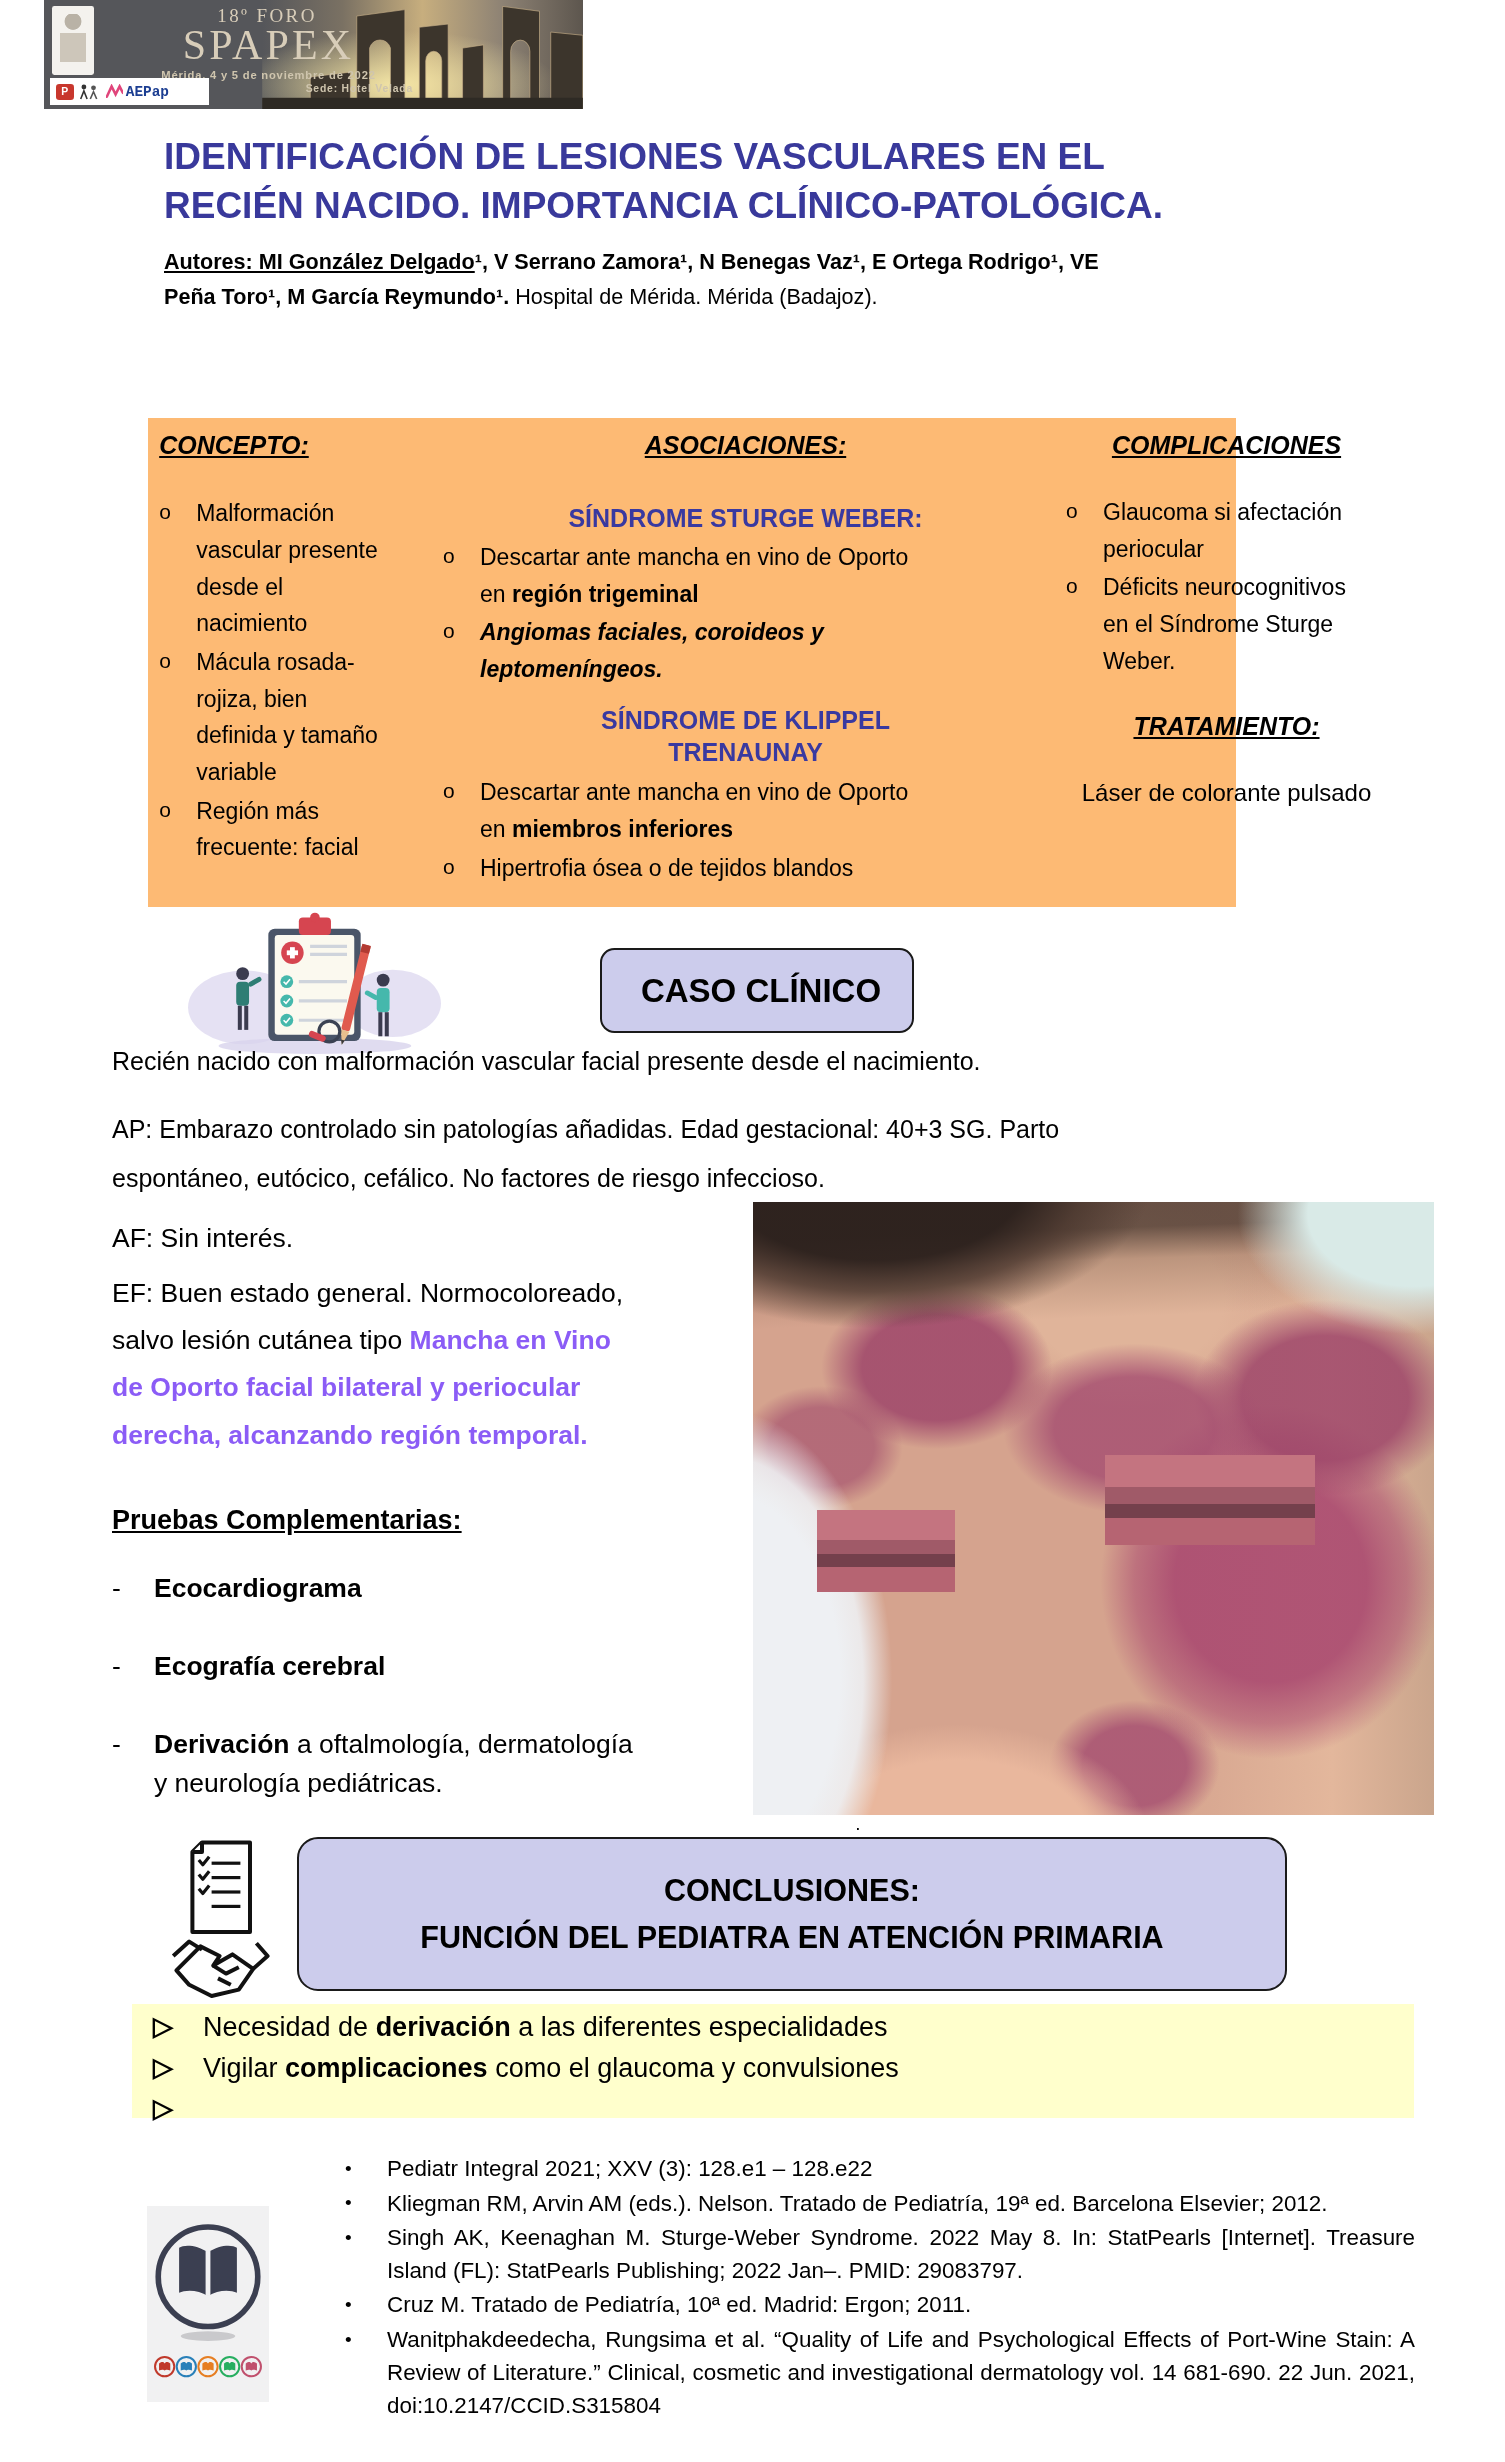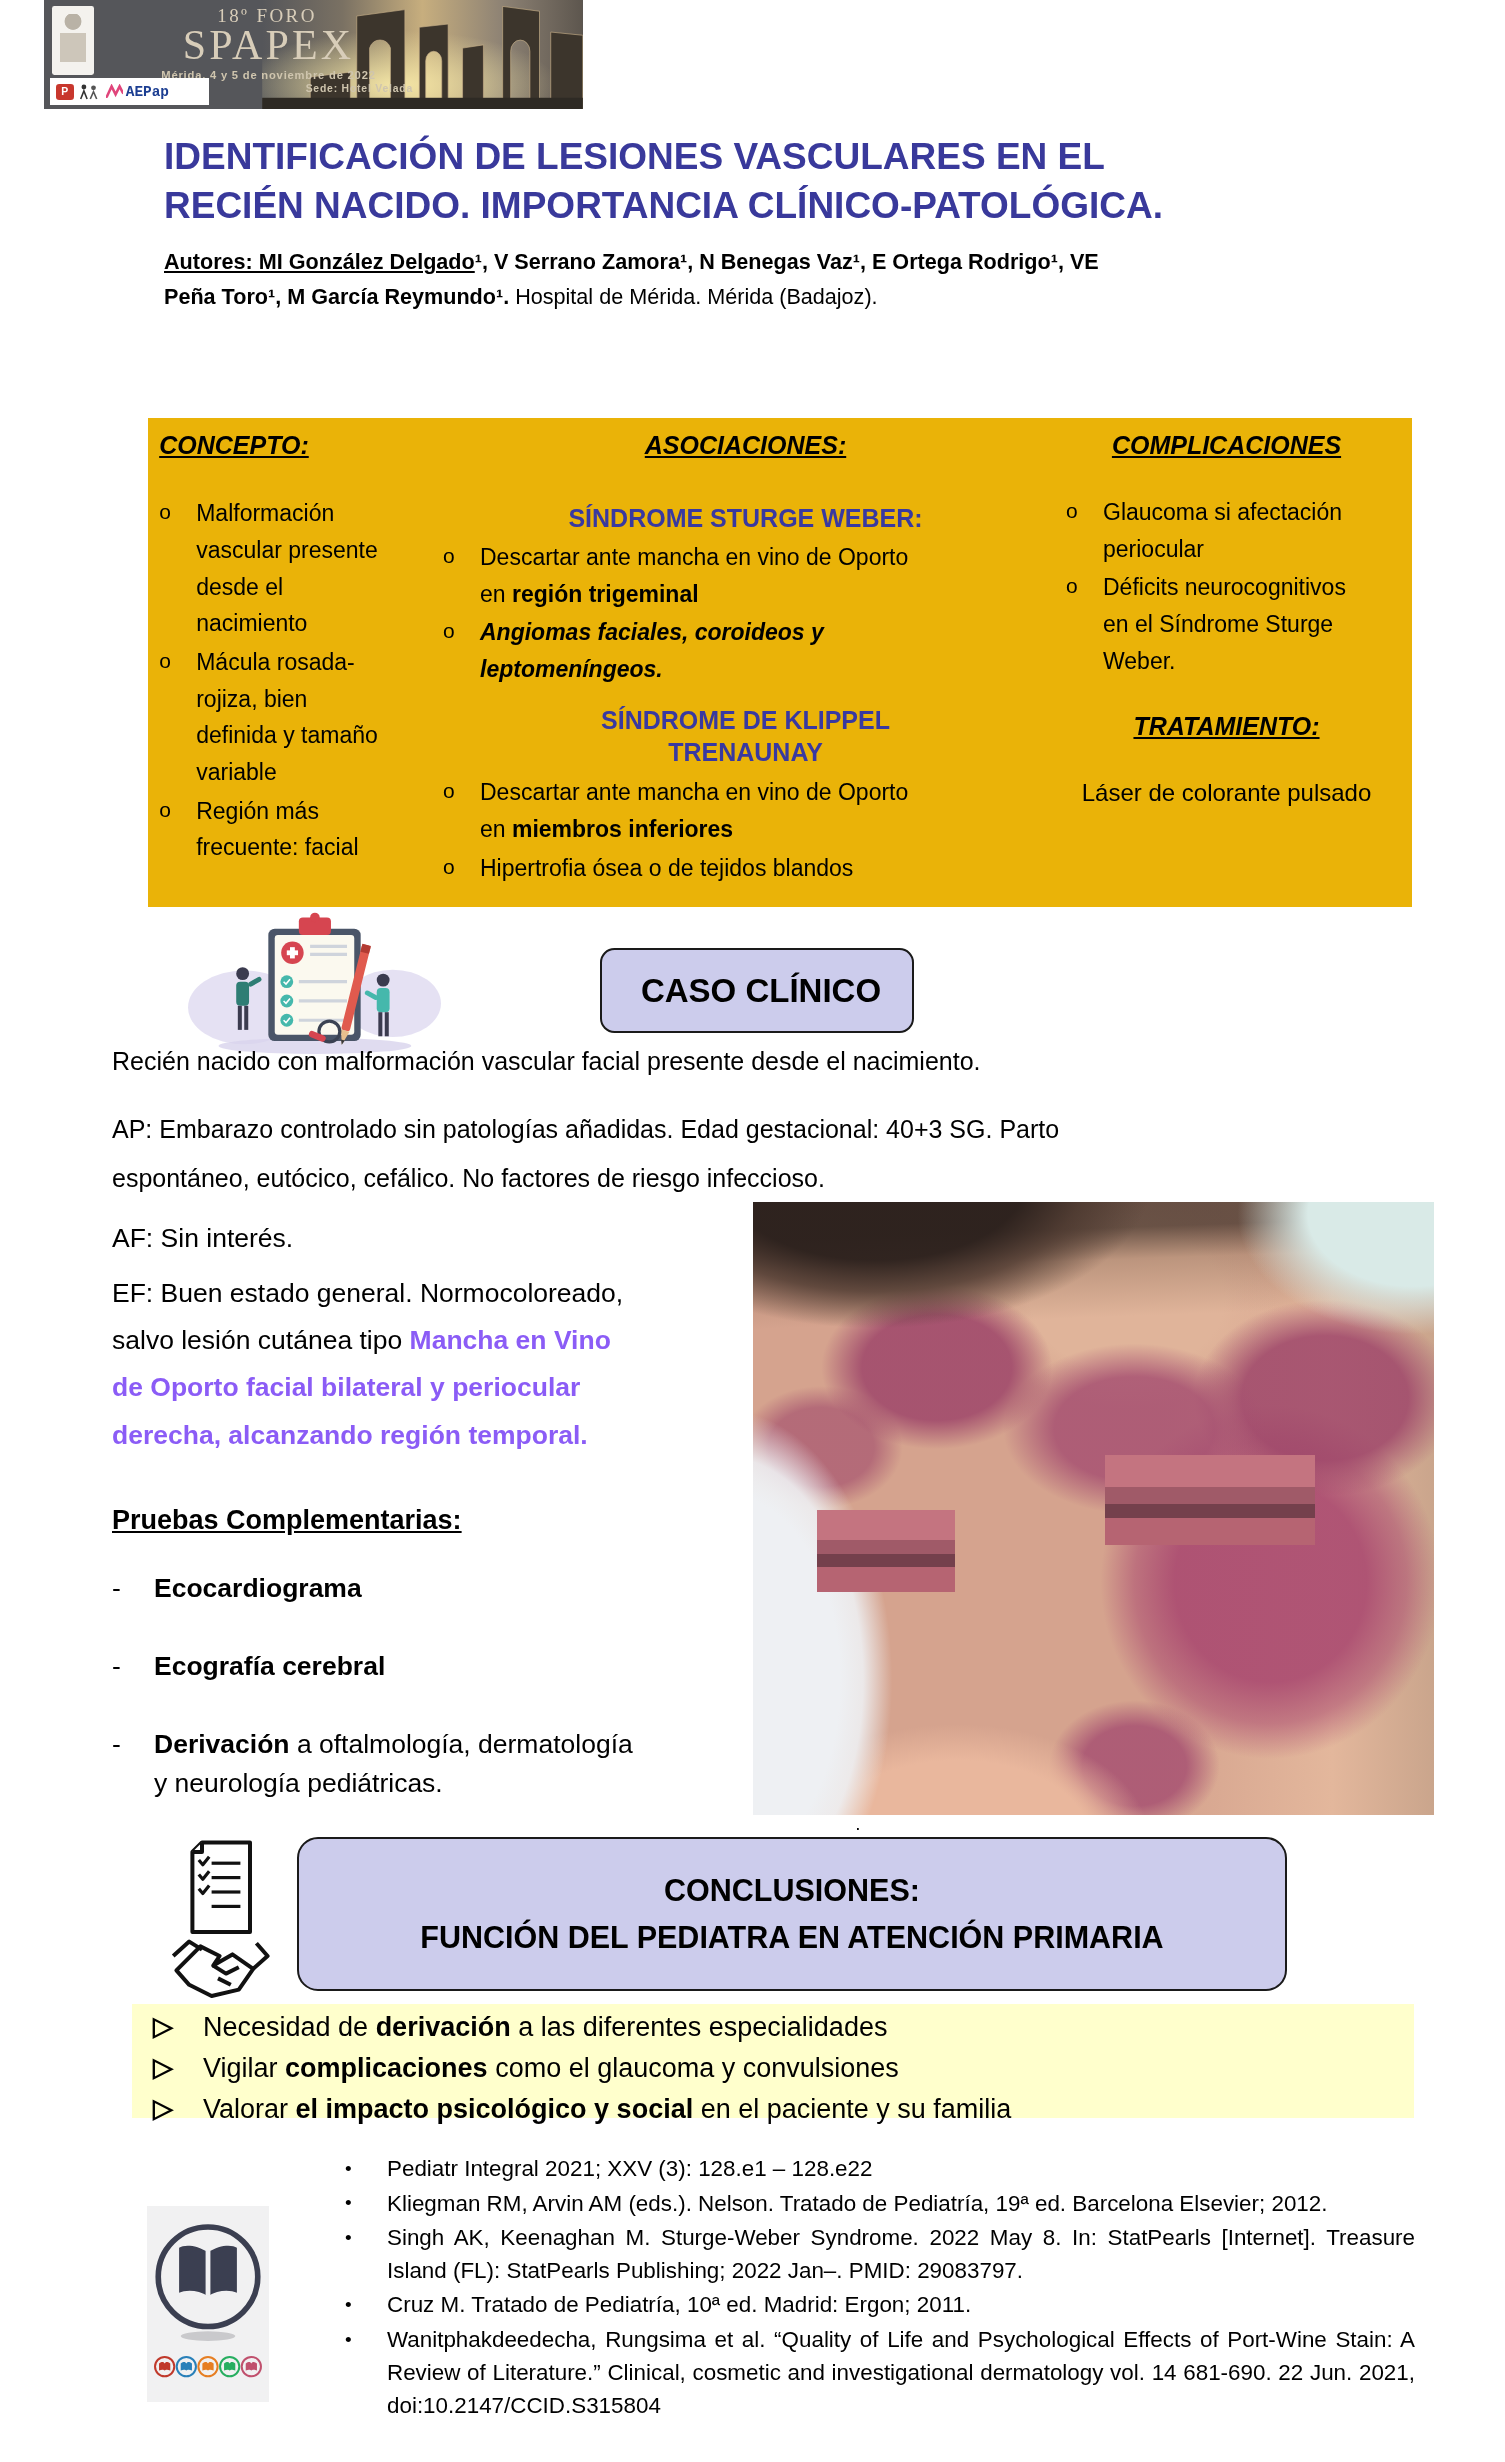--- a/index.html
+++ b/index.html
@@ -38,21 +38,21 @@
   .lavbox { background:#ccccec; border:2.4px solid #1a1a1a; border-radius:14.4px;
             display:flex; align-items:center; justify-content:center; text-align:center; }
   .mancha-box { position:absolute; left:417px; top:335px; width:693px; height:80px;
                 font-size:33px; font-weight:bold; }
   .caso-box { position:absolute; left:600px; top:948px; width:314px; height:85px;
               font-size:33px; font-weight:bold;padding-left:8px; }
   .conc-box { position:absolute; left:297px; top:1837px; width:990px; height:154px;
               flex-direction:column; font-weight:bold; font-size:30.5px; line-height:1.55; border-radius:21px; }
 
   
-  .yellow-panel { position:absolute; left:148px; top:418px; width:1264px; height:489px; background:#eab308; }
+  .yellow-panel { position:absolute; left:148px; top:418px; width:1088px; height:489px; background:#fdba74; }
   .colhead { font-size:25px; font-weight:bold; font-style:italic; text-decoration:underline; }
   .col1 { position:absolute; left:11.2px; top:13px; width:309px; }
   .col2 { position:absolute; left:295px; top:13px; width:605px; }
   .col3 { position:absolute; left:899px; top:13px; width:359px; }
   .col2 .colhead, .col3 .colhead { text-align:center; }
   .syn-title { color:#3939a0; font-weight:bold; font-size:25px; text-align:center; line-height:1.25; }
   .olist { list-style:none; font-size:23px; line-height:1.6; }
   .olist li { display:flex; margin-bottom:1.6px; }
   .olist .mk { flex:none; width:37px; font-size:21px; }
   .col1 .olist { margin-top:35px; }
@@ -353,21 +353,20 @@
       <li>
           <span class="mk">▷</span>
           <span><span>Necesidad de </span><span class="b">derivación</span><span> a las diferentes especialidades</span></span>
         </li>
       <li>
           <span class="mk">▷</span>
           <span><span>Vigilar </span><span class="b">complicaciones</span><span> como el glaucoma y convulsiones</span></span>
         </li>
       <li>
           <span class="mk">▷</span>
-          <span><span>Valorar </span><span class="b">el impacto psicológico y social</span><span> en el paciente y su familia</span></span>
         </li>
     </ul>
   </div>
 
   <div class="book-wrap">
     <svg width="122" height="196" viewBox="0 0 152 244">
       <circle cx="76" cy="88" r="62" fill="none" stroke="#3b3f51" stroke-width="7"></circle>
       <g fill="#3b3f51">
         <path d="M76 58 C62 48 46 48 40 52 L40 108 C48 104 64 104 76 112 C88 104 104 104 112 108 L112 52 C106 48 90 48 76 58 Z"></path>
         <rect x="73" y="56" width="6" height="56" fill="#f1f1f2"></rect>

